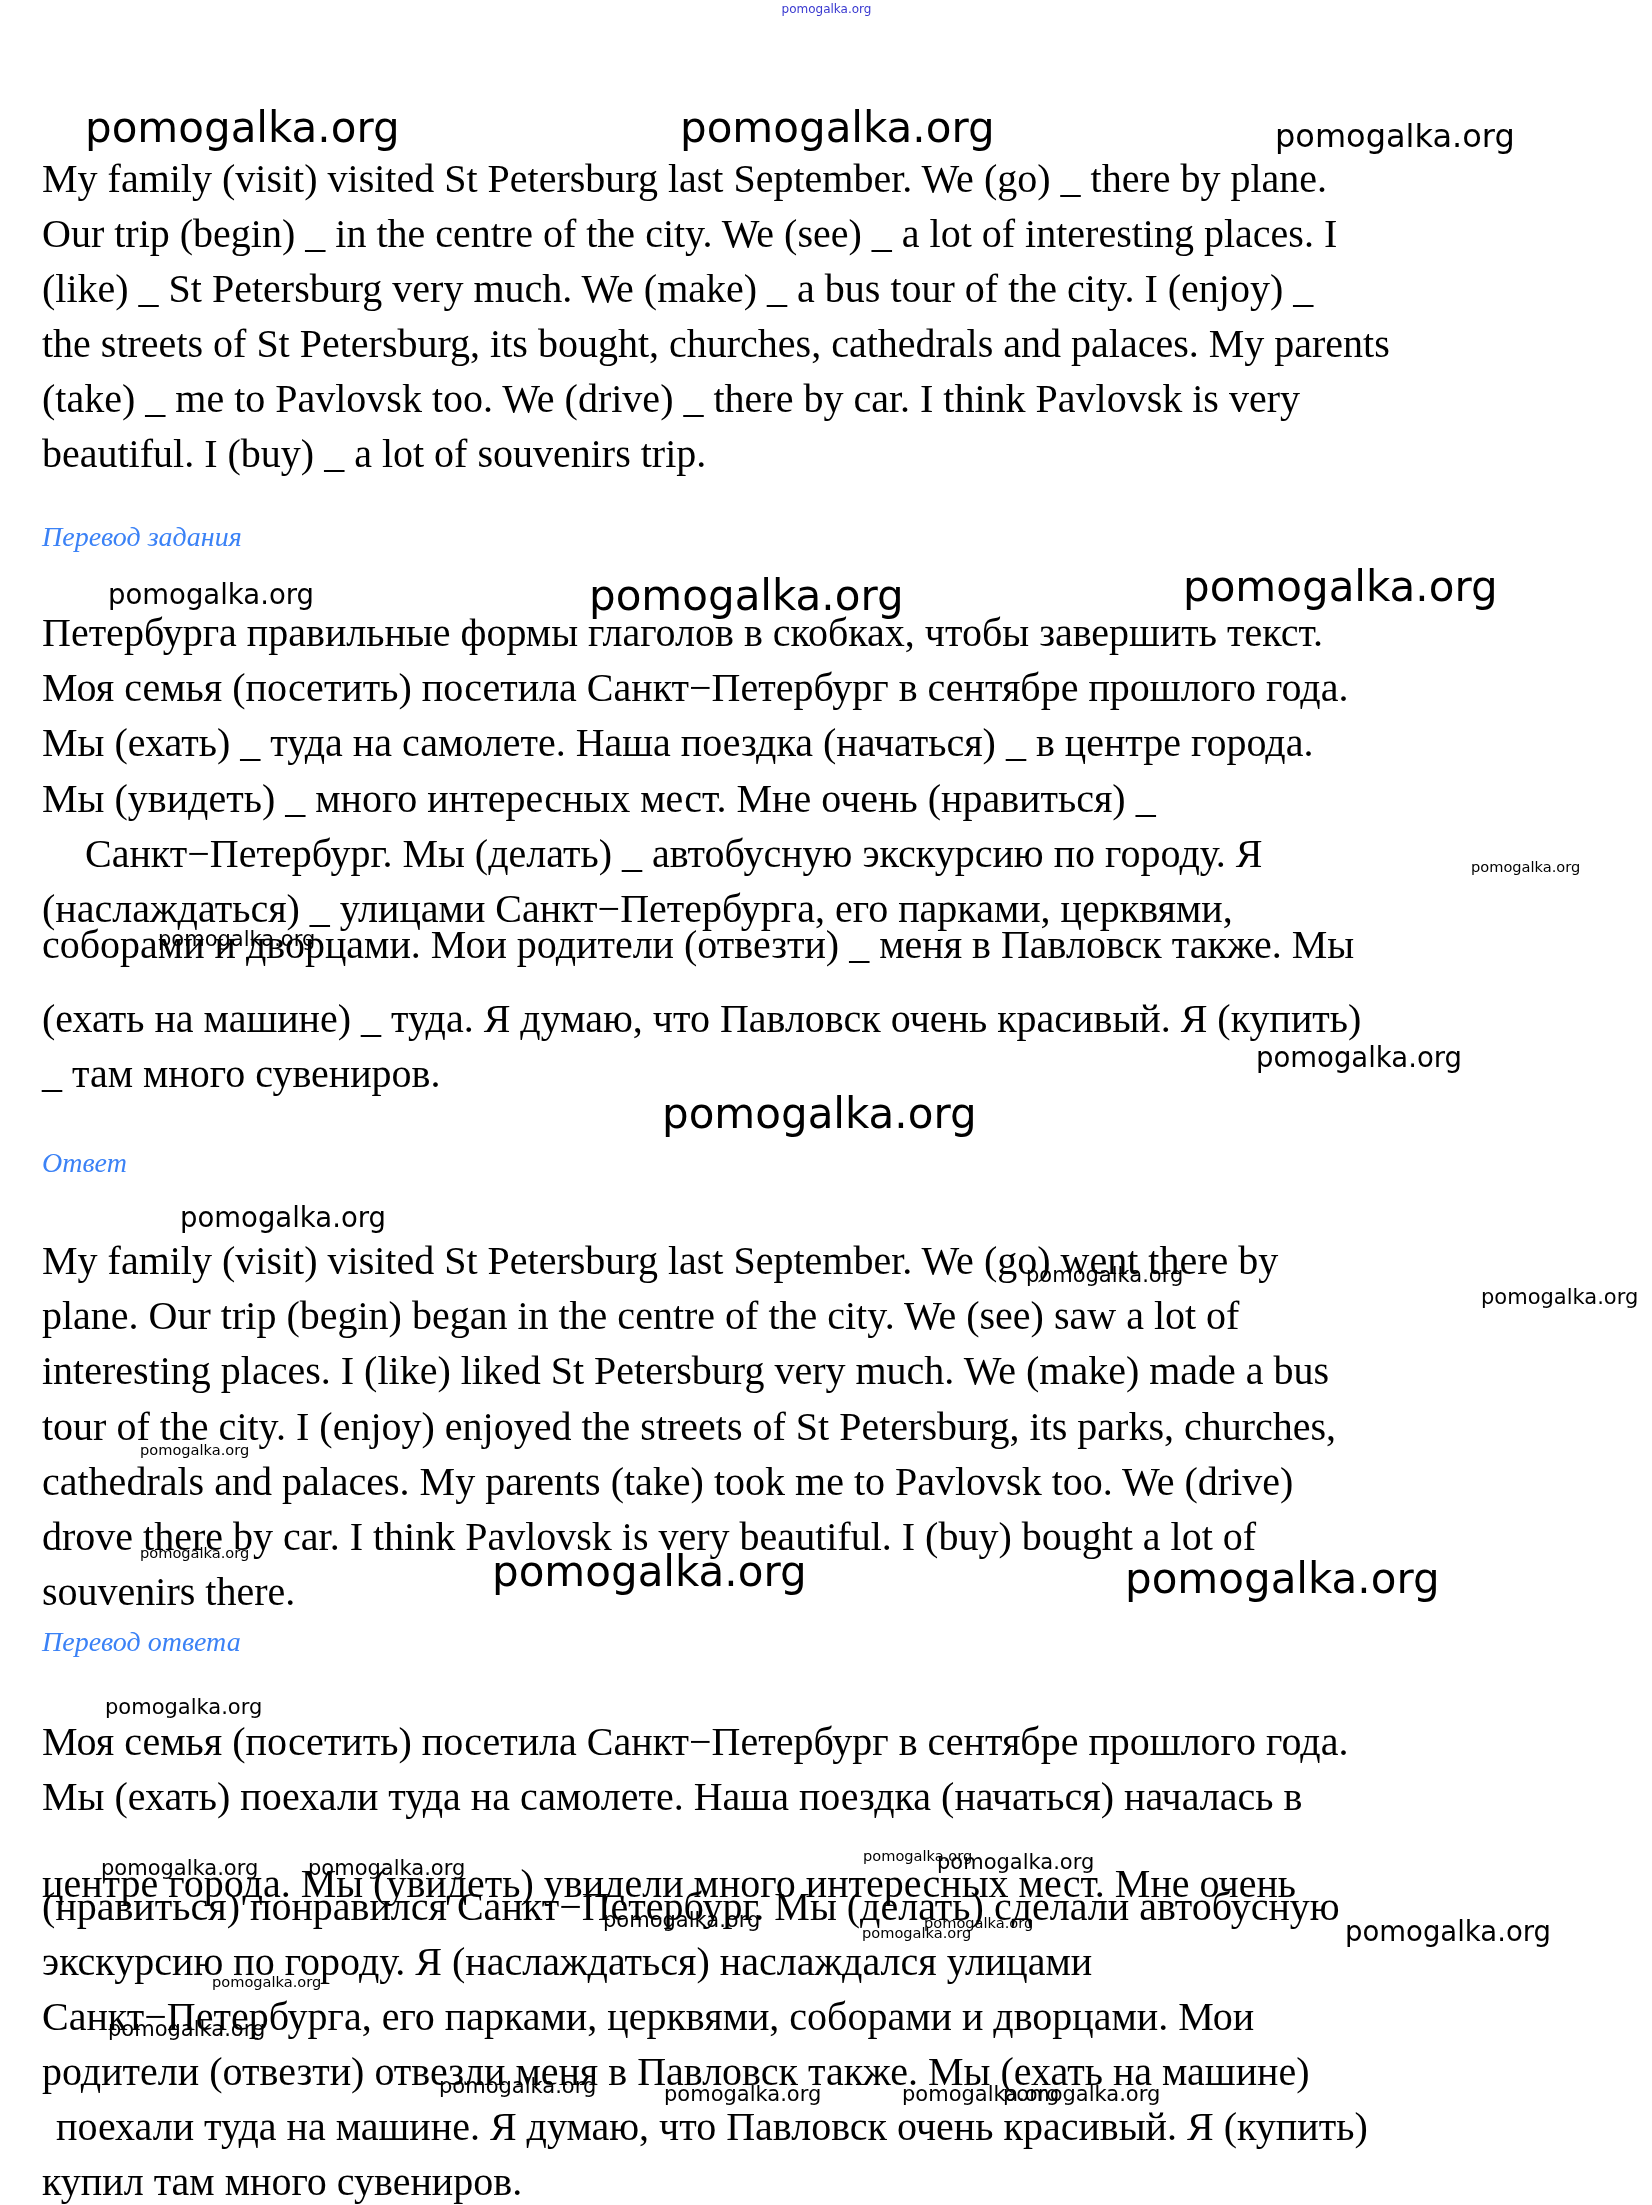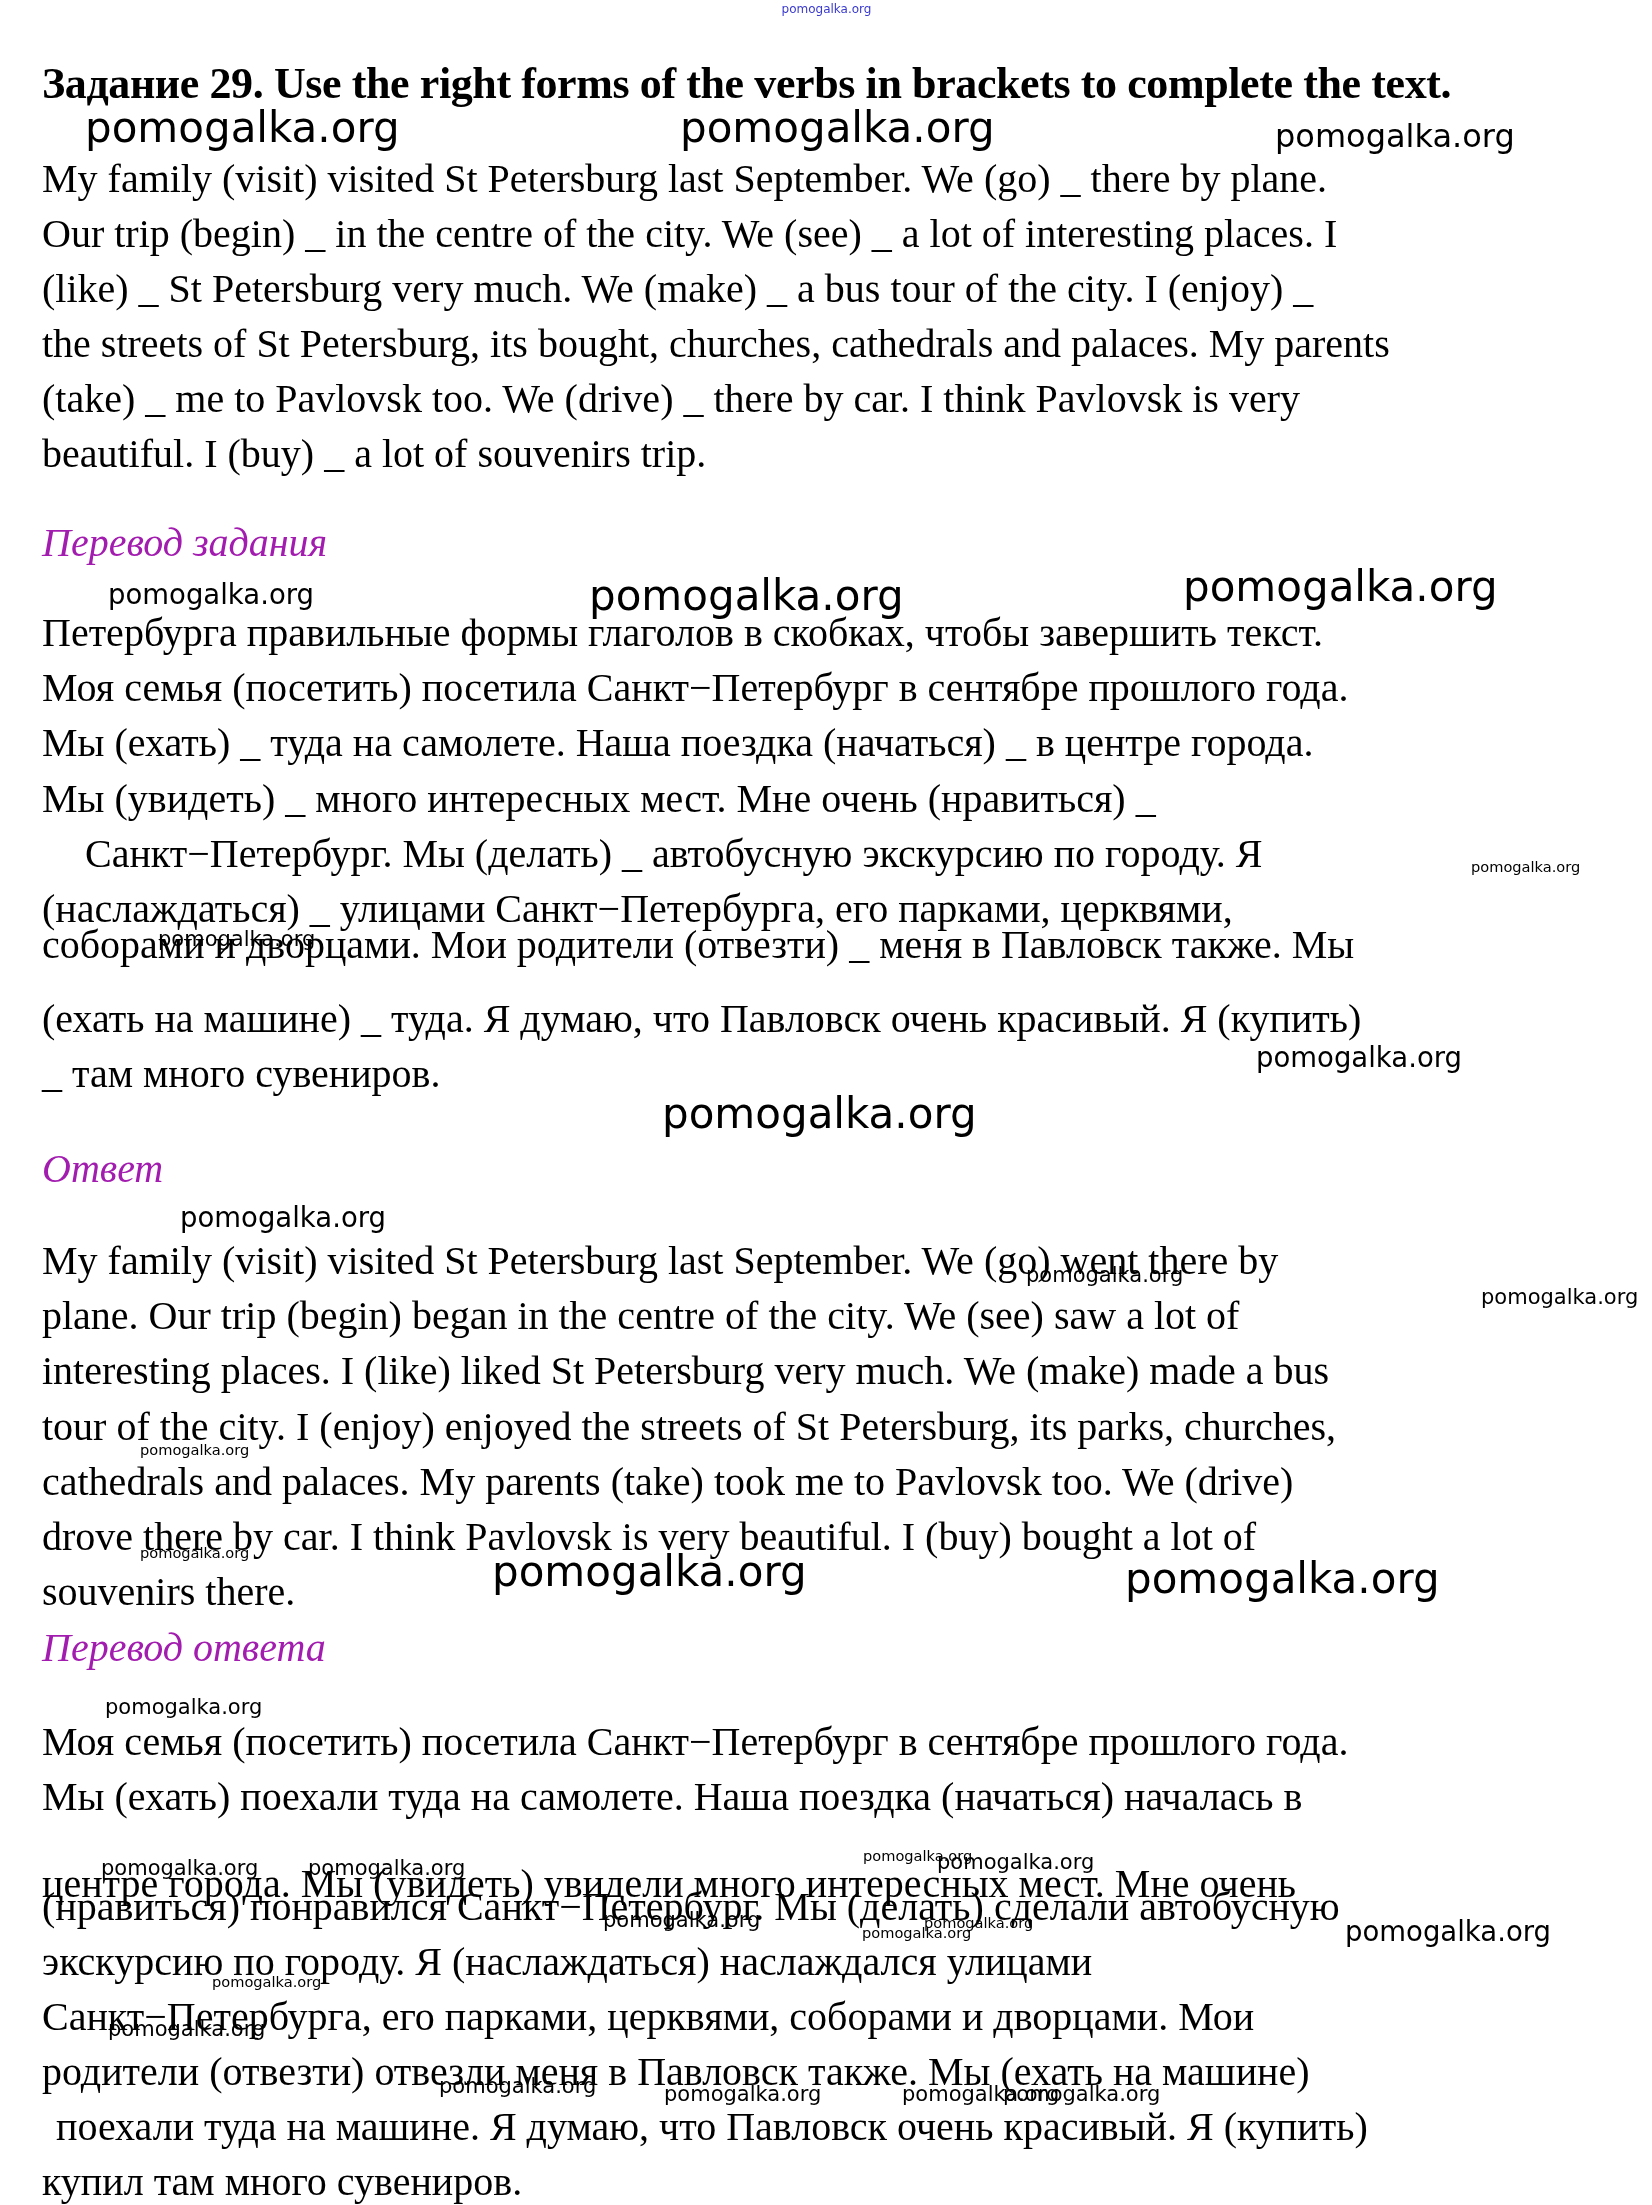--- a/index.html
+++ b/index.html
@@ -5,36 +5,35 @@
   html, body { margin: 0; padding: 0; background: #ffffff; }
   body { width: 1653px; height: 2205px; position: relative; overflow: hidden; }
   .page { position: absolute; left: 0; top: 0; width: 1653px; height: 2205px; background: #fff; }
   .top-wm { position: absolute; top: 1.6px; left: 0; width: 1653px; text-align: center;
     font-family: "DejaVu Sans", sans-serif; font-size: 12px; color: #3a3ad0; }
   .title { position: absolute; left: 42px; top: 58px; font-family: "Liberation Serif", serif;
     font-weight: bold; font-size: 44px; color: #000; white-space: nowrap; letter-spacing: -0.4px; }
   .line { position: absolute; left: 42px; font-family: "Liberation Serif", serif; font-size: 40px;
     color: #000; white-space: nowrap; line-height: 1; }
   .heading { position: absolute; left: 42px; font-family: "Liberation Serif", serif; font-style: italic;
-    font-size: 40px; color: #a21caf; white-space: nowrap; line-height: 1; text-align: right; }
+    font-size: 28px; color: #3b82f6; white-space: nowrap; line-height: 1; text-align: right; }
   .wm { position: absolute; font-family: "DejaVu Sans", sans-serif; color: #000; white-space: nowrap; line-height: 1; }
   .wm-xl { font-size: 42px; }
   .wm-l { font-size: 32px; }
   .wm-m { font-size: 27.5px; }
   .wm-s { font-size: 21px; }
   .wm-xs { font-size: 14.6px; }
 </style>
 </head>
 <body>
 
 <div class="page">
 
   <div class="top-wm">pomogalka.org</div>
 
-  <div class="title">Задание 29. Use the right forms of the verbs in brackets to complete the text.</div>
 
   <div class="wm wm-xl" style="left:85px; top:107px;">pomogalka.org</div>
   <div class="wm wm-xl" style="left:680px; top:107px;">pomogalka.org</div>
   <div class="wm wm-l" style="left:1275px; top:120px;">pomogalka.org</div>
 
   <section>
     <div class="line" style="top:159px;">My family (visit) visited St Petersburg last September. We (go) _ there by plane.</div>
     <div class="line" style="top:214px;">Our trip (begin) _ in the centre of the city. We (see) _ a lot of interesting places. I</div>
     <div class="line" style="top:269px;">(like) _ St Petersburg very much. We (make) _ a bus tour of the city. I (enjoy) _</div>
     <div class="line" style="top:324px;">the streets of St Petersburg, its bought, churches, cathedrals and palaces. My parents</div>

